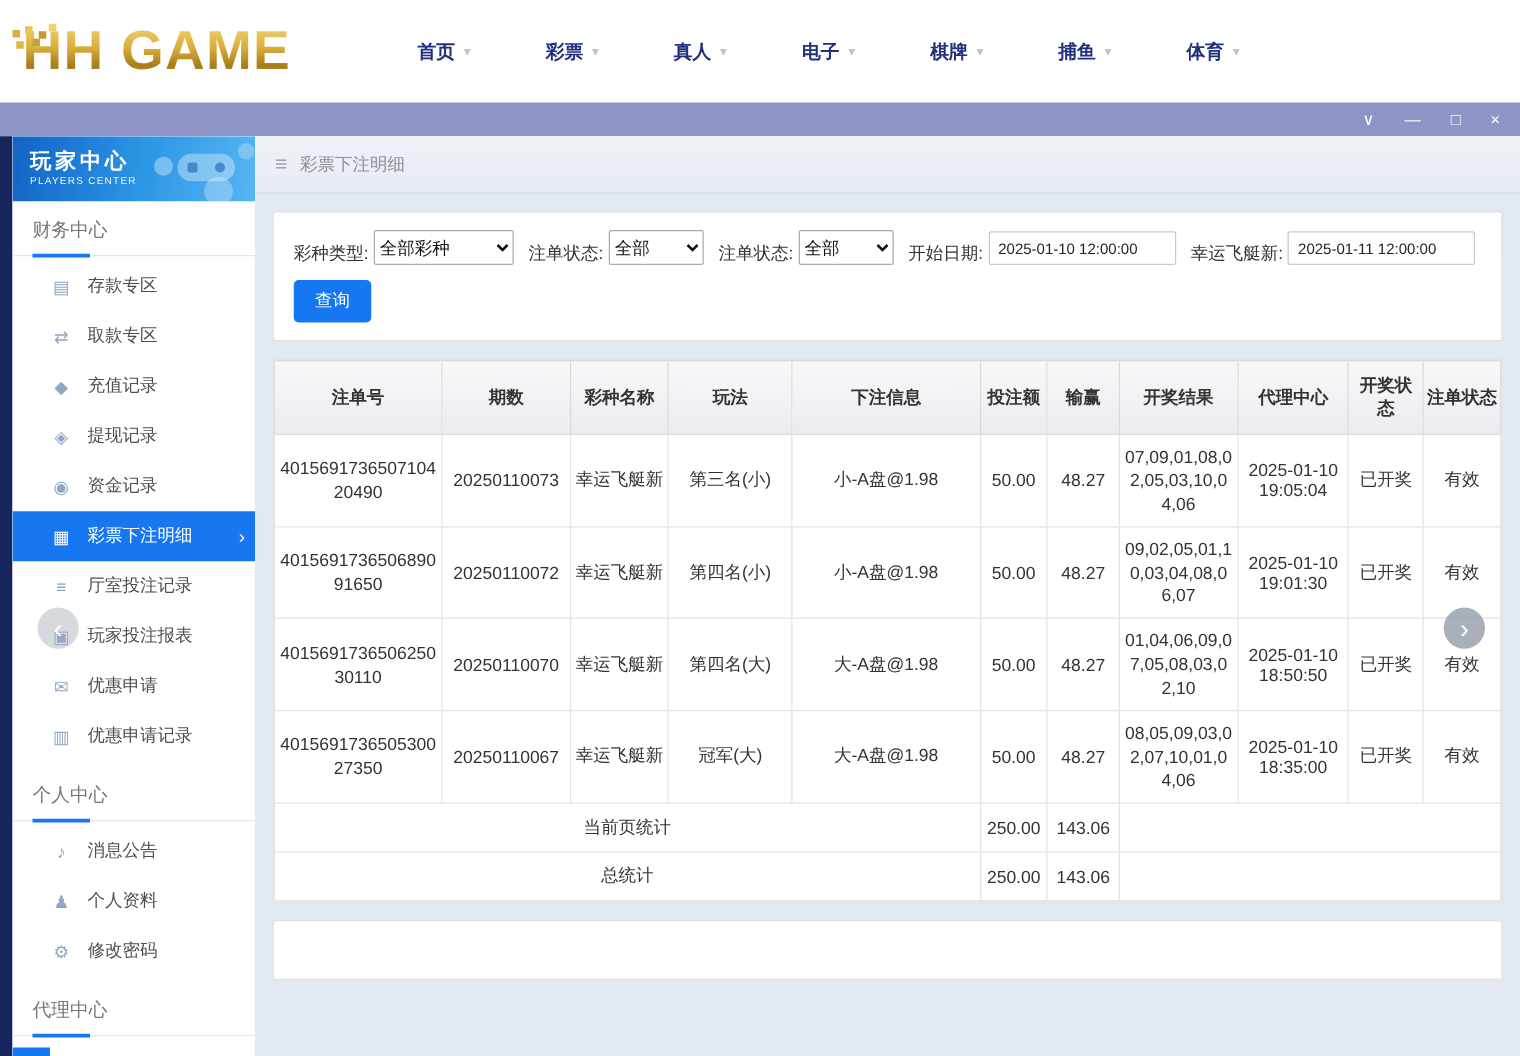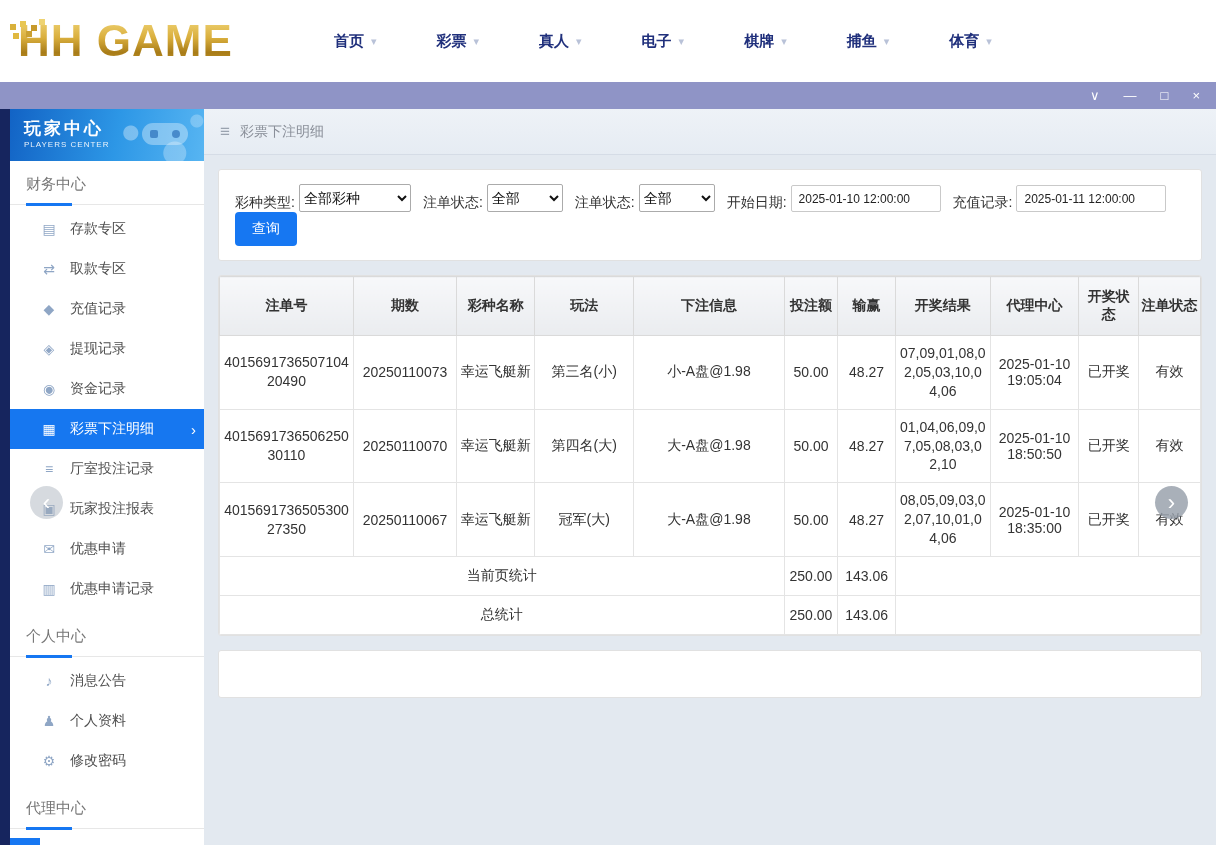--- a/index.html
+++ b/index.html
@@ -61,21 +61,21 @@
   .filter-card { margin-top:14px; padding:14px 16px; }
   .filter-row { display:flex; align-items:flex-end; flex-wrap:wrap; gap:4px; font-size:14px; color:#333; }
   .f-label { margin-left:8px; }
   .f-label:first-child { margin-left:0; }
   select { height:28px; border:1px solid #ababab; border-radius:2px; background:#fff; font-size:14px; color:#111;
     font-family:"Liberation Sans","DejaVu Sans",sans-serif; }
   .sel-wide { width:112px; }
   .sel-narrow { width:76px; }
   .date-input { width:150px; height:27px; border:1px solid #c9c9c9; border-radius:2px; padding:0 7px; font-size:12px; color:#222;
     font-family:"Liberation Sans","DejaVu Sans",sans-serif; }
-  .btn-row { }
+  .btn-row { margin-top:12px; }
   .btn-primary { background:#1677f2; color:#fff; border:none; border-radius:4px; padding:8px 17px; font-size:14px; cursor:pointer; }
 
   
   .table-card { margin-top:14px; overflow:hidden; }
   table { width:100%; border-collapse:collapse; table-layout:fixed; }
   th { background:linear-gradient(180deg,#f7f8fa,#eaecef); border:1px solid #dadada; padding:11px 2px;
     font-size:14px; color:#333; font-weight:bold; overflow:hidden; }
   td { border:1px solid #e4e4e4; padding:8px 3px; text-align:center; font-size:14px; color:#333; word-break:break-all; vertical-align:middle; }
   .c-betid, .c-result { word-break:break-all; line-height:1.35; }
   .sum-row td { padding:10px 3px; }
@@ -229,21 +229,21 @@
           <span class="f-label">注单状态:</span>
           <select class="sel-narrow">
             <option>全部</option>
           </select>
           <span class="f-label">注单状态:</span>
           <select class="sel-narrow">
             <option>全部</option>
           </select>
           <span class="f-label">开始日期:</span>
           <input class="date-input" type="text" value="2025-01-10 12:00:00" style="">
-          <span class="f-label">充值记录:</span>
+          <span class="f-label">幸运飞艇新:</span>
           <input class="date-input" type="text" value="2025-01-11 12:00:00" style="">
         </div>
         <div class="btn-row">
           <button class="btn-primary">查询</button>
         </div>
       </div>
 
       <div class="card table-card">
         <table>
           <colgroup>
@@ -282,20 +282,33 @@
               <td>第三名(小)</td>
               <td>小-A盘@1.98</td>
               <td>50.00</td>
               <td>48.27</td>
               <td class="c-result">07,09,01,08,02,05,03,10,04,06</td>
               <td>2025-01-10 19:05:04</td>
               <td>已开奖</td>
               <td>有效</td>
             </tr>
             <tr>
+              <td class="c-betid">401569173650689091650</td>
+              <td>20250110072</td>
+              <td>幸运飞艇新</td>
+              <td>第四名(小)</td>
+              <td>小-A盘@1.98</td>
+              <td>50.00</td>
+              <td>48.27</td>
+              <td class="c-result">09,02,05,01,10,03,04,08,06,07</td>
+              <td>2025-01-10 19:01:30</td>
+              <td>已开奖</td>
+              <td>有效</td>
+            </tr>
+            <tr>
               <td class="c-betid">401569173650625030110</td>
               <td>20250110070</td>
               <td>幸运飞艇新</td>
               <td>第四名(大)</td>
               <td>大-A盘@1.98</td>
               <td>50.00</td>
               <td>48.27</td>
               <td class="c-result">01,04,06,09,07,05,08,03,02,10</td>
               <td>2025-01-10 18:50:50</td>
               <td>已开奖</td>

